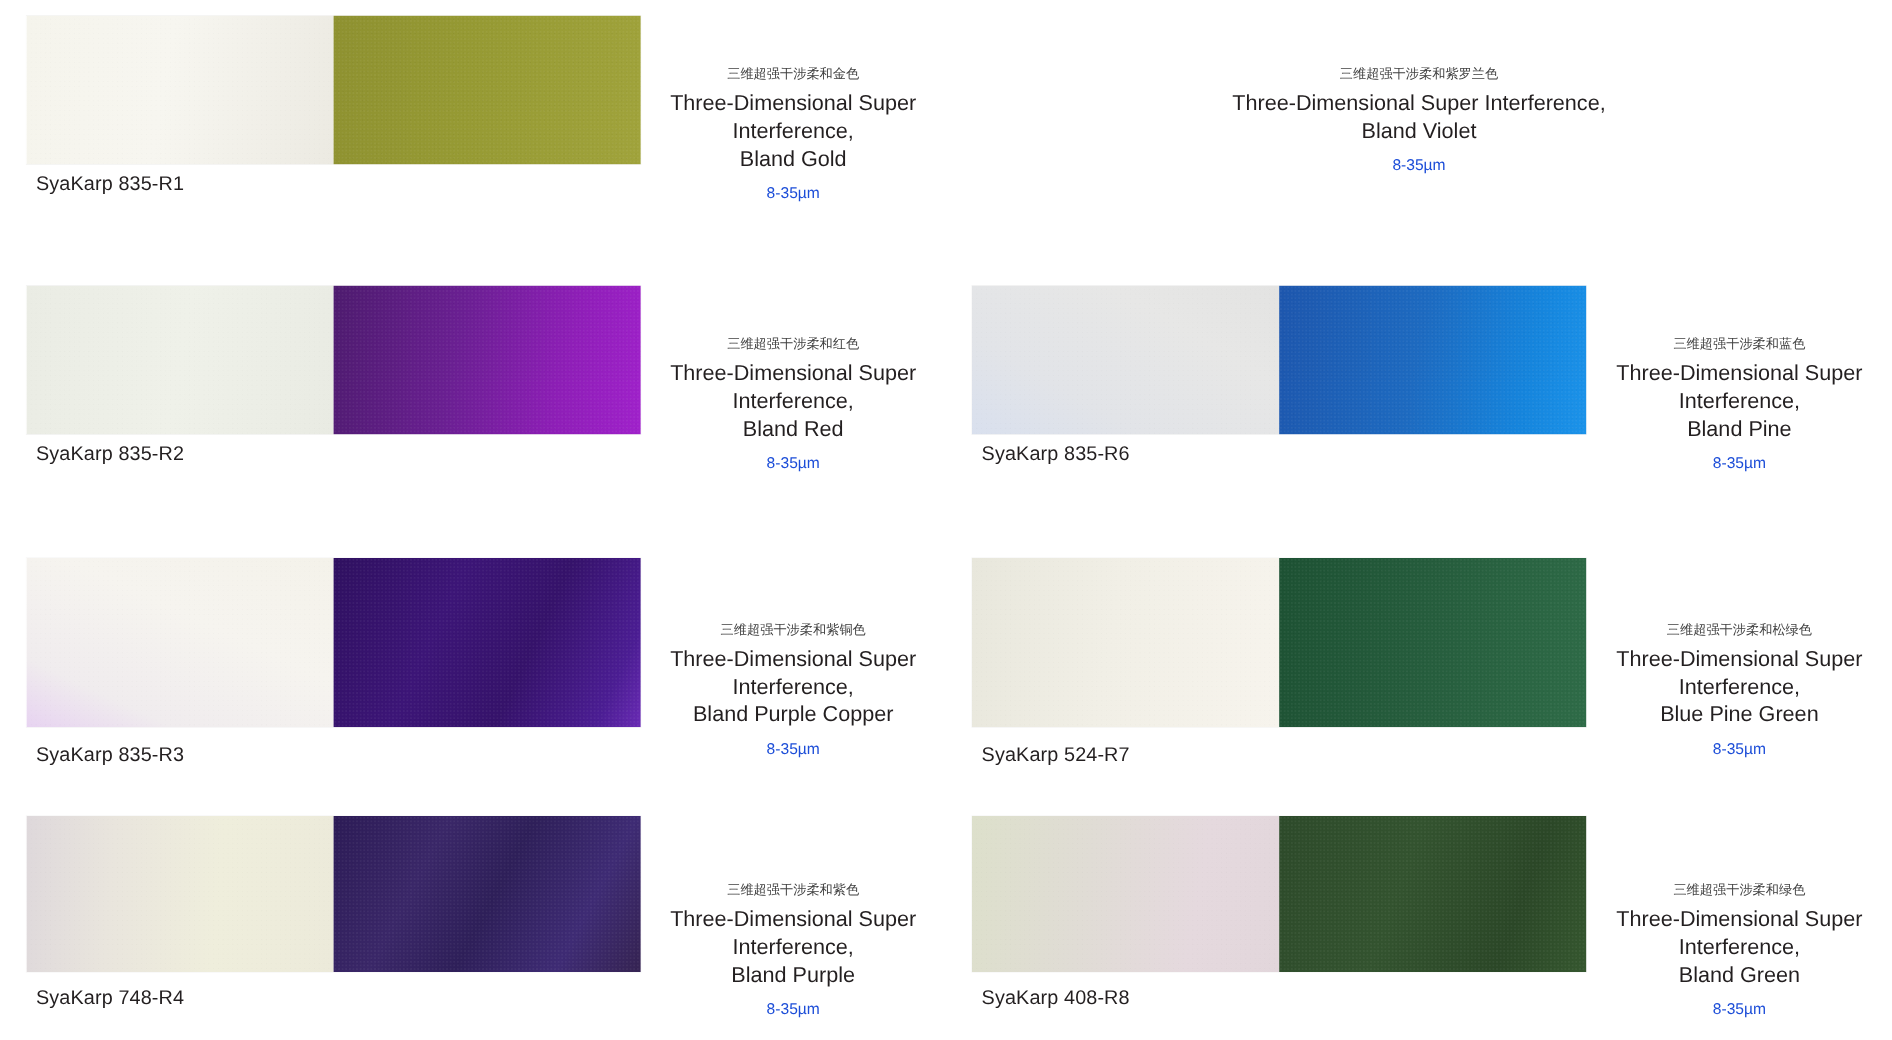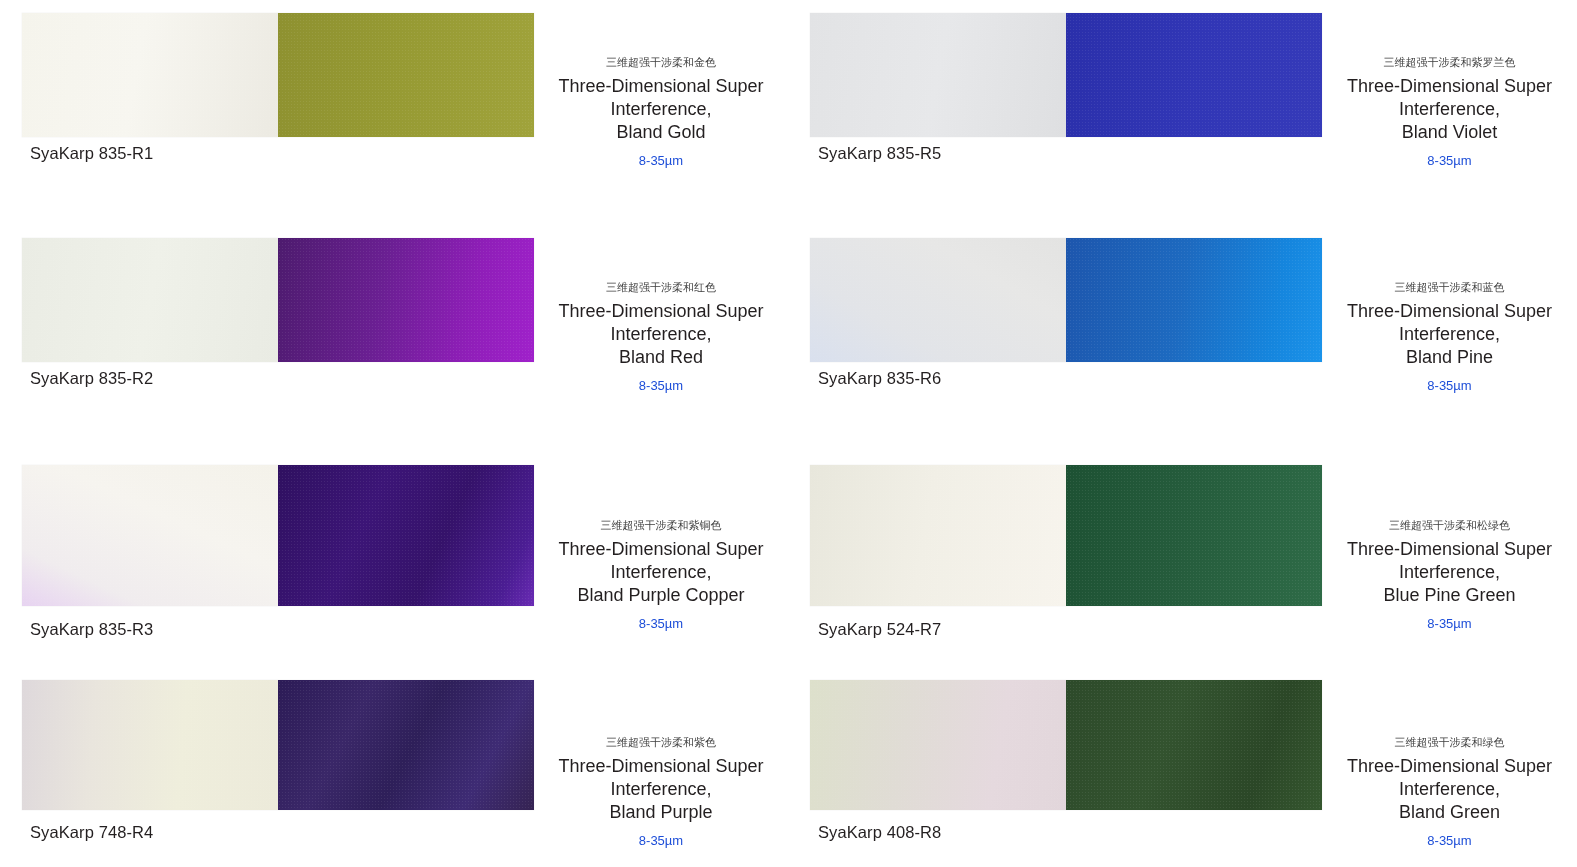--- a/index.html
+++ b/index.html
@@ -144,27 +144,20 @@
         <div class="cn">三维超强干涉柔和金色</div>
         <div class="en">
           <span>Three-Dimensional Super Interference,</span><br>
           <span>Bland Gold</span>
         </div>
         <div class="size">8-35µm</div>
       </div>
     </div>
 
     <div class="card r1">
-      <div class="swatch-col">
-        <div class="swatch">
-          <div class="half smooth" style="background:linear-gradient(100deg, #e2e3e5 0%, #e7e8ea 50%, #dedfe1 100%);"></div>
-          <div class="half" style="background:linear-gradient(100deg, #2a2faa 0%, #3136b6 50%, #353ab9 100%);"></div>
-        </div>
-        <div class="code">SyaKarp 835-R5</div>
-      </div>
       <div class="desc">
         <div class="cn">三维超强干涉柔和紫罗兰色</div>
         <div class="en">
           <span>Three-Dimensional Super Interference,</span><br>
           <span>Bland Violet</span>
         </div>
         <div class="size">8-35µm</div>
       </div>
     </div>
 

